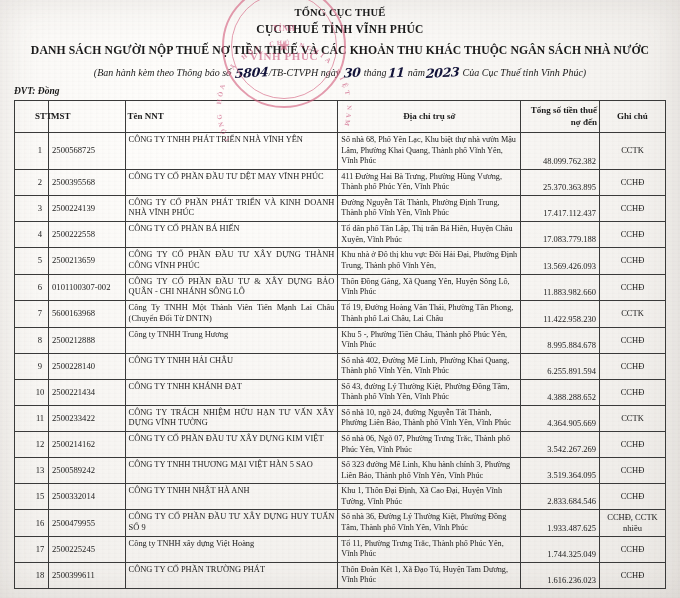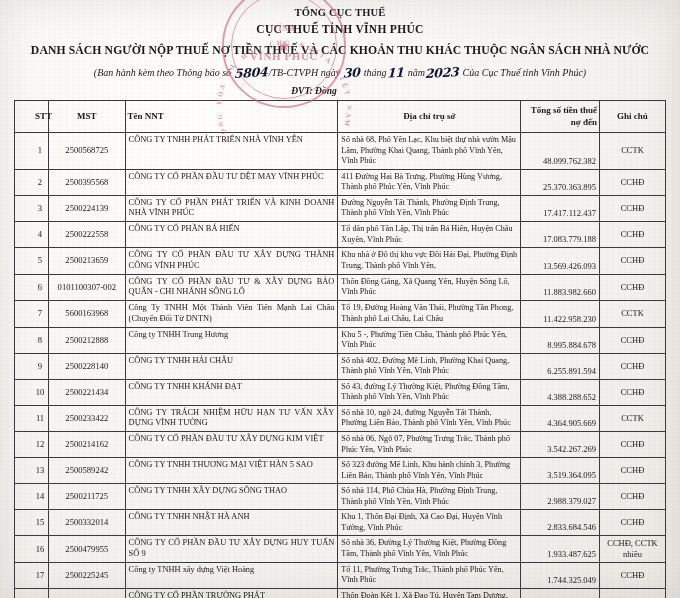--- a/index.html
+++ b/index.html
@@ -56,21 +56,21 @@
     font-style: italic; font-weight: bold;
     font-size: 12.5px;
     color: #13143a;
     letter-spacing: -0.4px;
     transform: rotate(-3deg) skewX(-6deg);
     display: inline-block;
     padding: 0 1px;
     vertical-align: -1px;
   }
   .unit {
-    text-align: center; font-size: 9.5px; font-style: italic;
+    text-align: left; font-size: 9.5px; font-style: italic;
     margin-top: 5px; padding-right: 52px; font-weight: bold;
   }
 
   
   .stamp {
     position: absolute;
     left: 222px; top: -16px;
     width: 124px; height: 124px;
     border: 2.1px solid #d4607f;
     border-radius: 50%;
@@ -129,21 +129,21 @@
   }
   thead th {
     text-align: center;
     vertical-align: middle;
     font-weight: bold;
     font-size: 9px;
     padding: 4px 2px;
     height: 30px;
   }
   .c-stt  { width: 32px;  text-align: center; vertical-align: middle; padding-left: 20px; }
-  .c-mst  { width: 72px;  text-align: center; vertical-align: middle; }
+  .c-mst  { width: 72px;  text-align: left; vertical-align: middle; }
   .c-name { width: 200px; text-align: justify; text-align-last: left; }
   .c-addr { width: 172px; }
   .c-amt  { width: 74px;  text-align: right; vertical-align: bottom; }
   .c-note { width: 62px;  text-align: center; vertical-align: middle; }
 
   td.c-stt { font-size: 8.6px; }
   td.c-mst { font-size: 8.6px; margin-left: 40px; }
   td.c-name { font-size: 8.4px; }
   td.c-amt { font-size: 8.5px; }
   td.c-note { font-size: 8.5px; }
@@ -329,28 +329,20 @@
         </tr>
         <tr>
           <td class="c-stt">13</td>
           <td class="c-mst">2500589242</td>
           <td class="c-name">CÔNG TY TNHH THƯƠNG MẠI VIỆT HÀN 5 SAO</td>
           <td class="c-addr">Số 323 đường Mê Linh, Khu hành chính 3, Phường Liên Bảo, Thành phố Vĩnh Yên, Vĩnh Phúc</td>
           <td class="c-amt">3.519.364.095</td>
           <td class="c-note">CCHĐ</td>
         </tr>
         <tr>
-          <td class="c-stt">14</td>
-          <td class="c-mst">2500211725</td>
-          <td class="c-name">CÔNG TY TNHH XÂY DỰNG SÔNG THAO</td>
-          <td class="c-addr">Số nhà 114, Phố Chùa Hà, Phường Định Trung, Thành phố Vĩnh Yên, Vĩnh Phúc</td>
-          <td class="c-amt">2.988.379.027</td>
-          <td class="c-note">CCHĐ</td>
-        </tr>
-        <tr>
           <td class="c-stt">15</td>
           <td class="c-mst">2500332014</td>
           <td class="c-name">CÔNG TY TNHH NHẬT HÀ ANH</td>
           <td class="c-addr">Khu 1, Thôn Đại Định, Xã Cao Đại, Huyện Vĩnh Tường, Vĩnh Phúc</td>
           <td class="c-amt">2.833.684.546</td>
           <td class="c-note">CCHĐ</td>
         </tr>
         <tr>
           <td class="c-stt">16</td>
           <td class="c-mst">2500479955</td>

